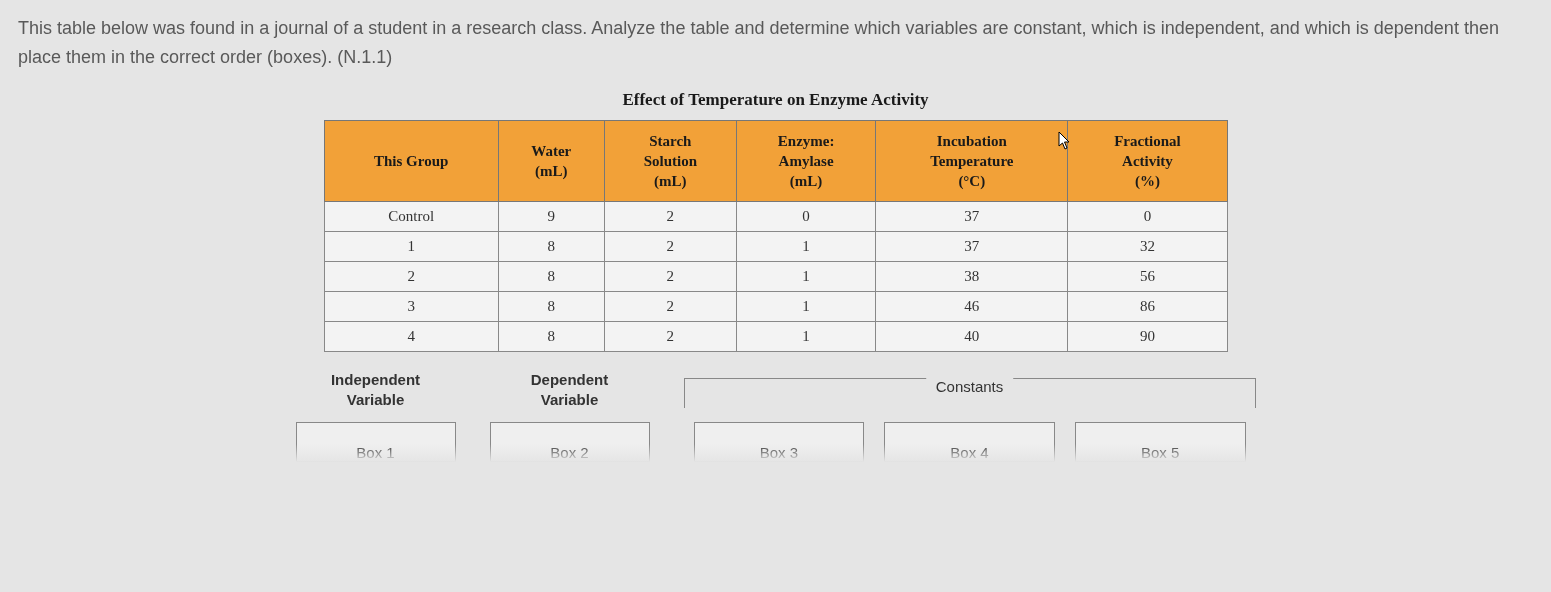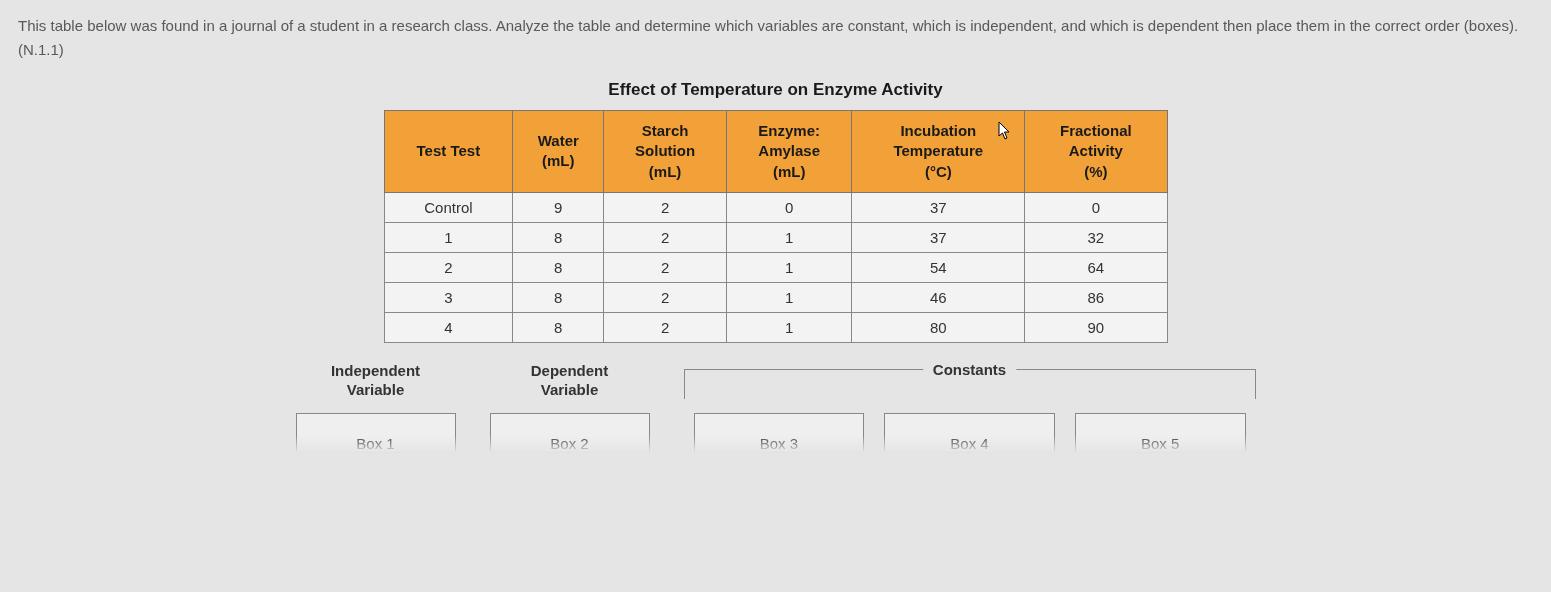--- a/index.html
+++ b/index.html
@@ -8,28 +8,29 @@
     padding: 0;
     font-family: Arial, Helvetica, sans-serif;
     background: #e5e5e5;
     color: #3a3a3a;
     width: 1551px;
   }
   .page {
     padding: 14px 18px 0 18px;
   }
   .prompt {
-    font-size: 15px;
+    font-size: 18px;
     line-height: 1.6;
     color: #595959;
     margin-bottom: 10px;
   }
   .table-wrap {
-    width: 784px;
+    width: 904px;
     margin: 0 auto;
+    font-family: Liberation Serif, serif;
   }
   .table-title {
     text-align: center;
     font-weight: bold;
     font-size: 17px;
     color: #1a1a1a;
     padding: 8px 0 10px 0;
   }
   table.data {
     width: 100%;
@@ -95,26 +96,26 @@
     border: 1px solid #888;
     border-bottom: none;
     position: absolute;
     top: 8px;
     left: 0;
     right: 0;
     height: 30px;
   }
   .fieldset-legend {
     position: absolute;
-    top: 0;
+    top: 8px;
     left: 50%;
     transform: translateX(-50%);
     background: #e5e5e5;
     padding: 0 10px;
-    font-weight: bold;
+    font-weight: normal;
     font-size: 15px;
     color: #333;
   }
   .constants-row {
     display: flex;
     gap: 20px;
     margin-top: 52px;
     padding: 0 10px;
   }
   .constants-row .box {
@@ -141,21 +142,21 @@
 
 <div class="page">
   <div class="prompt">This table below was found in a journal of a student in a research class. Analyze the table and determine which variables are constant, which is independent, and which is dependent then place them in the correct order (boxes). (N.1.1)</div>
 
   <div class="table-wrap rel">
     <div class="table-title">Effect of Temperature on Enzyme Activity</div>
 
     <table class="data">
       <thead>
         <tr>
-          <th>Test Test</th>
+          <th>This Group</th>
           <th>Water<br>(mL)</th>
           <th>Starch<br>Solution<br>(mL)</th>
           <th>Enzyme:<br>Amylase<br>(mL)</th>
           <th>Incubation<br>Temperature<br>(°C)</th>
           <th>Fractional<br>Activity<br>(%)</th>
         </tr>
       </thead>
       <tbody>
         <tr>
           <td>Control</td>
@@ -171,37 +172,37 @@
           <td>2</td>
           <td>1</td>
           <td>37</td>
           <td>32</td>
         </tr>
         <tr>
           <td>2</td>
           <td>8</td>
           <td>2</td>
           <td>1</td>
-          <td>54</td>
-          <td>64</td>
+          <td>38</td>
+          <td>56</td>
         </tr>
         <tr>
           <td>3</td>
           <td>8</td>
           <td>2</td>
           <td>1</td>
           <td>46</td>
           <td>86</td>
         </tr>
         <tr>
           <td>4</td>
           <td>8</td>
           <td>2</td>
           <td>1</td>
-          <td>80</td>
+          <td>40</td>
           <td>90</td>
         </tr>
       </tbody>
     </table>
 
     <svg class="cursor-svg" viewBox="0 0 12 18">
       <path d="M0 0 L0 14 L3.5 11 L6 17 L8 16 L5.5 10 L10 10 Z" fill="#fff" stroke="#000" stroke-width="1"></path>
     </svg>
   </div>
 

